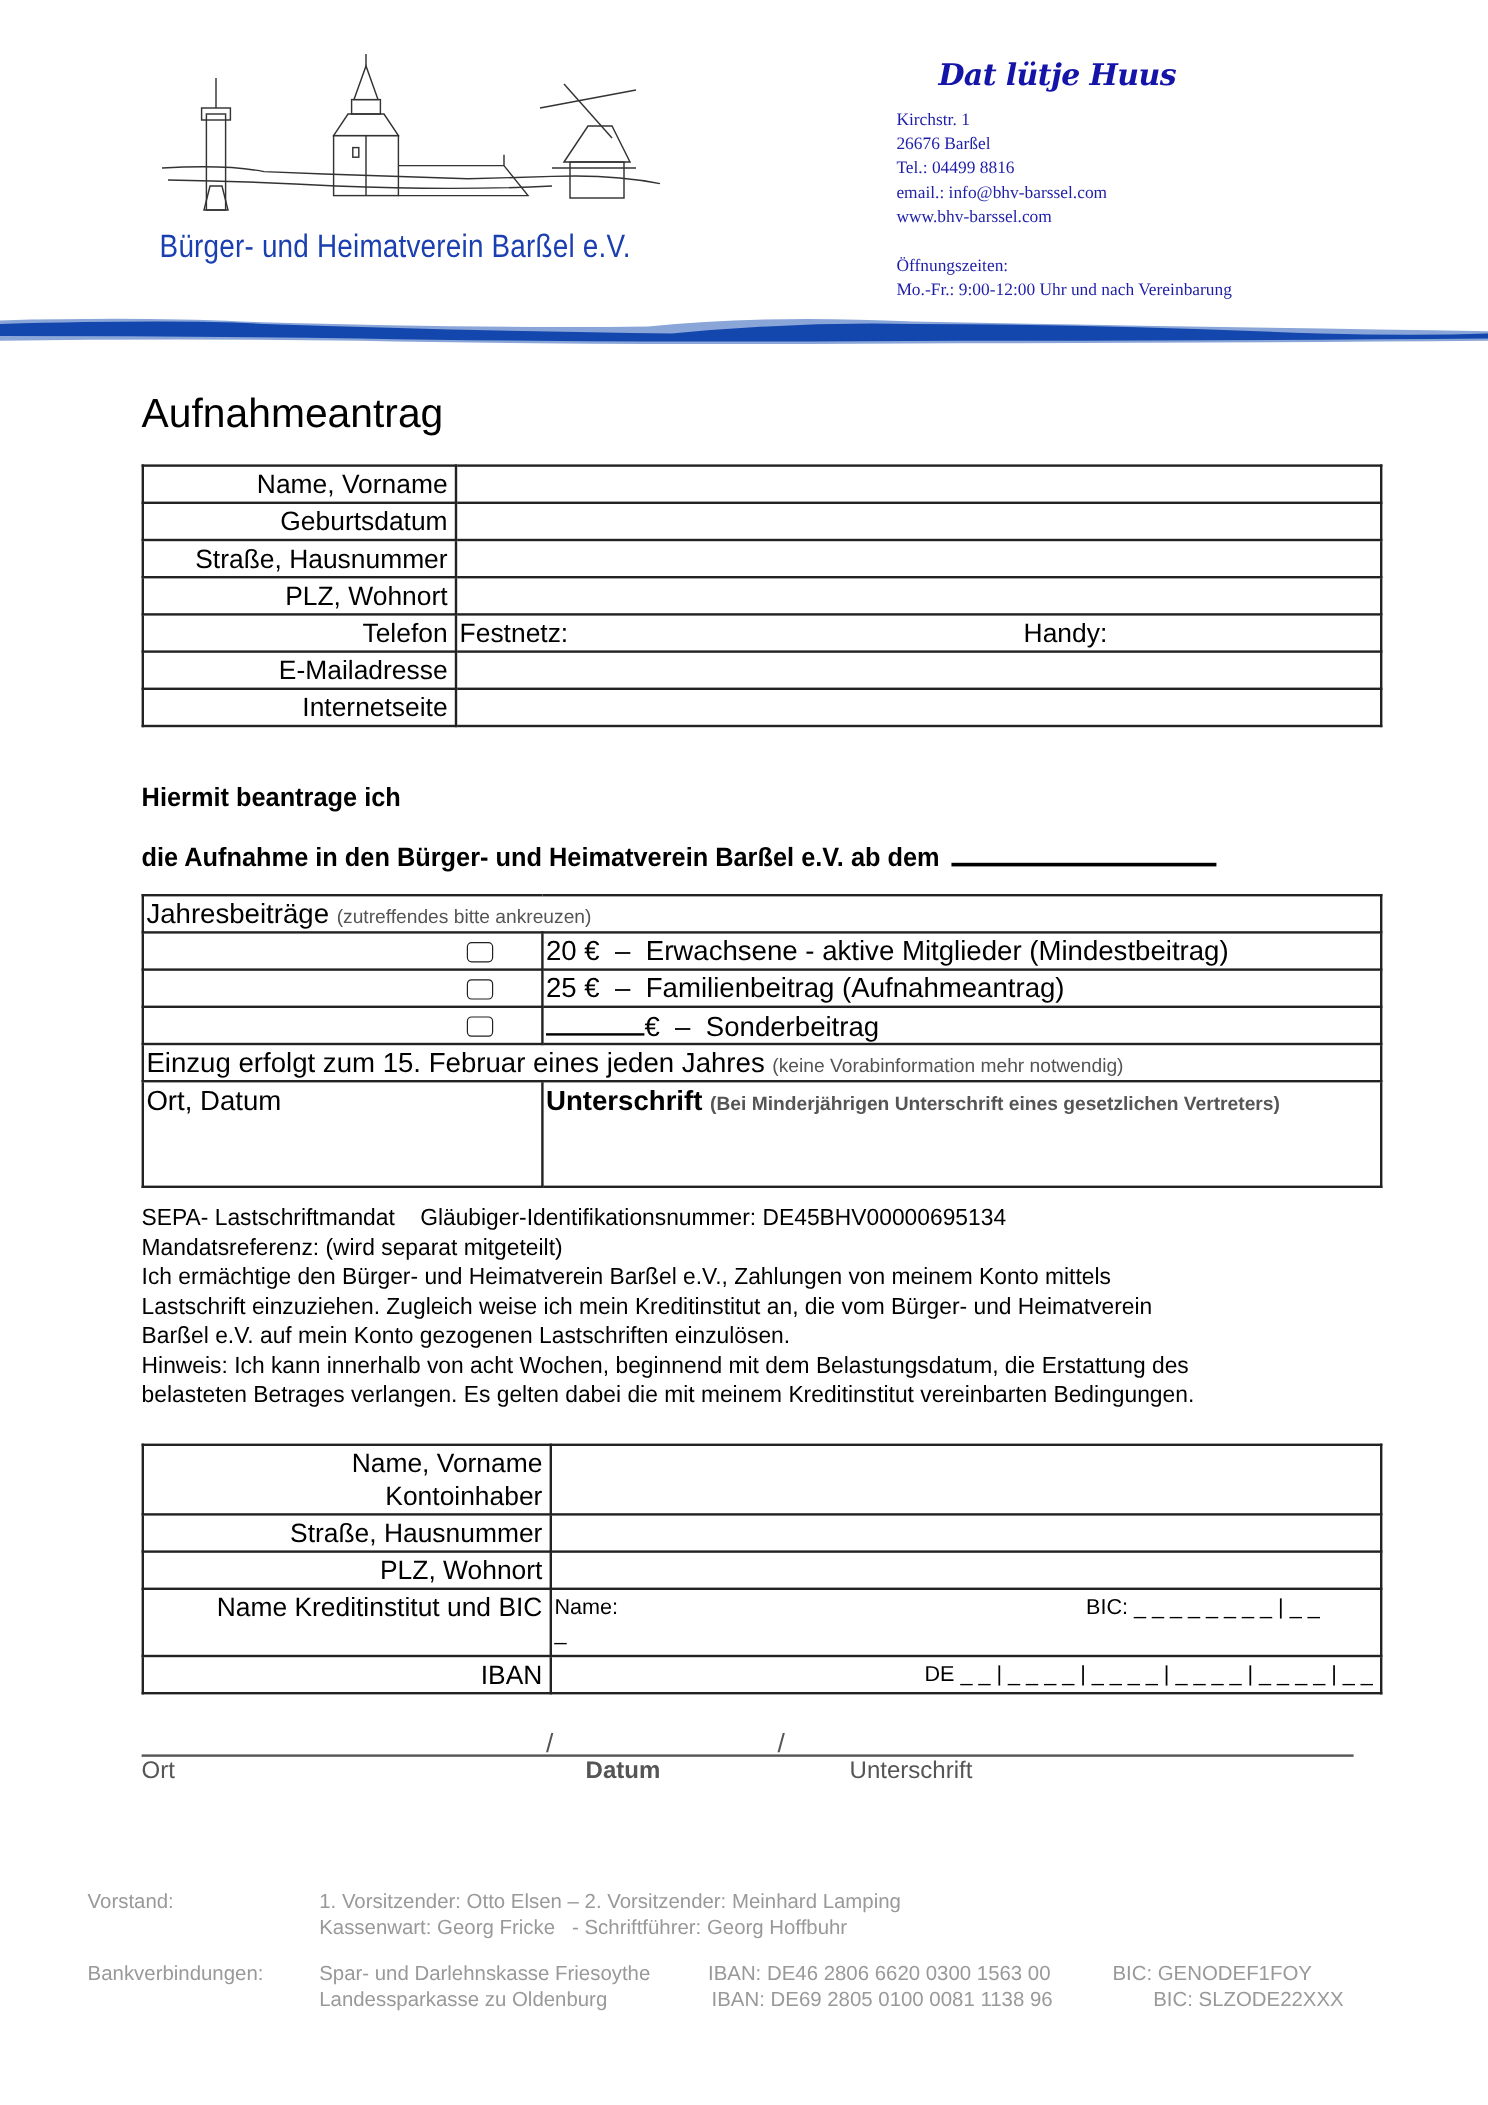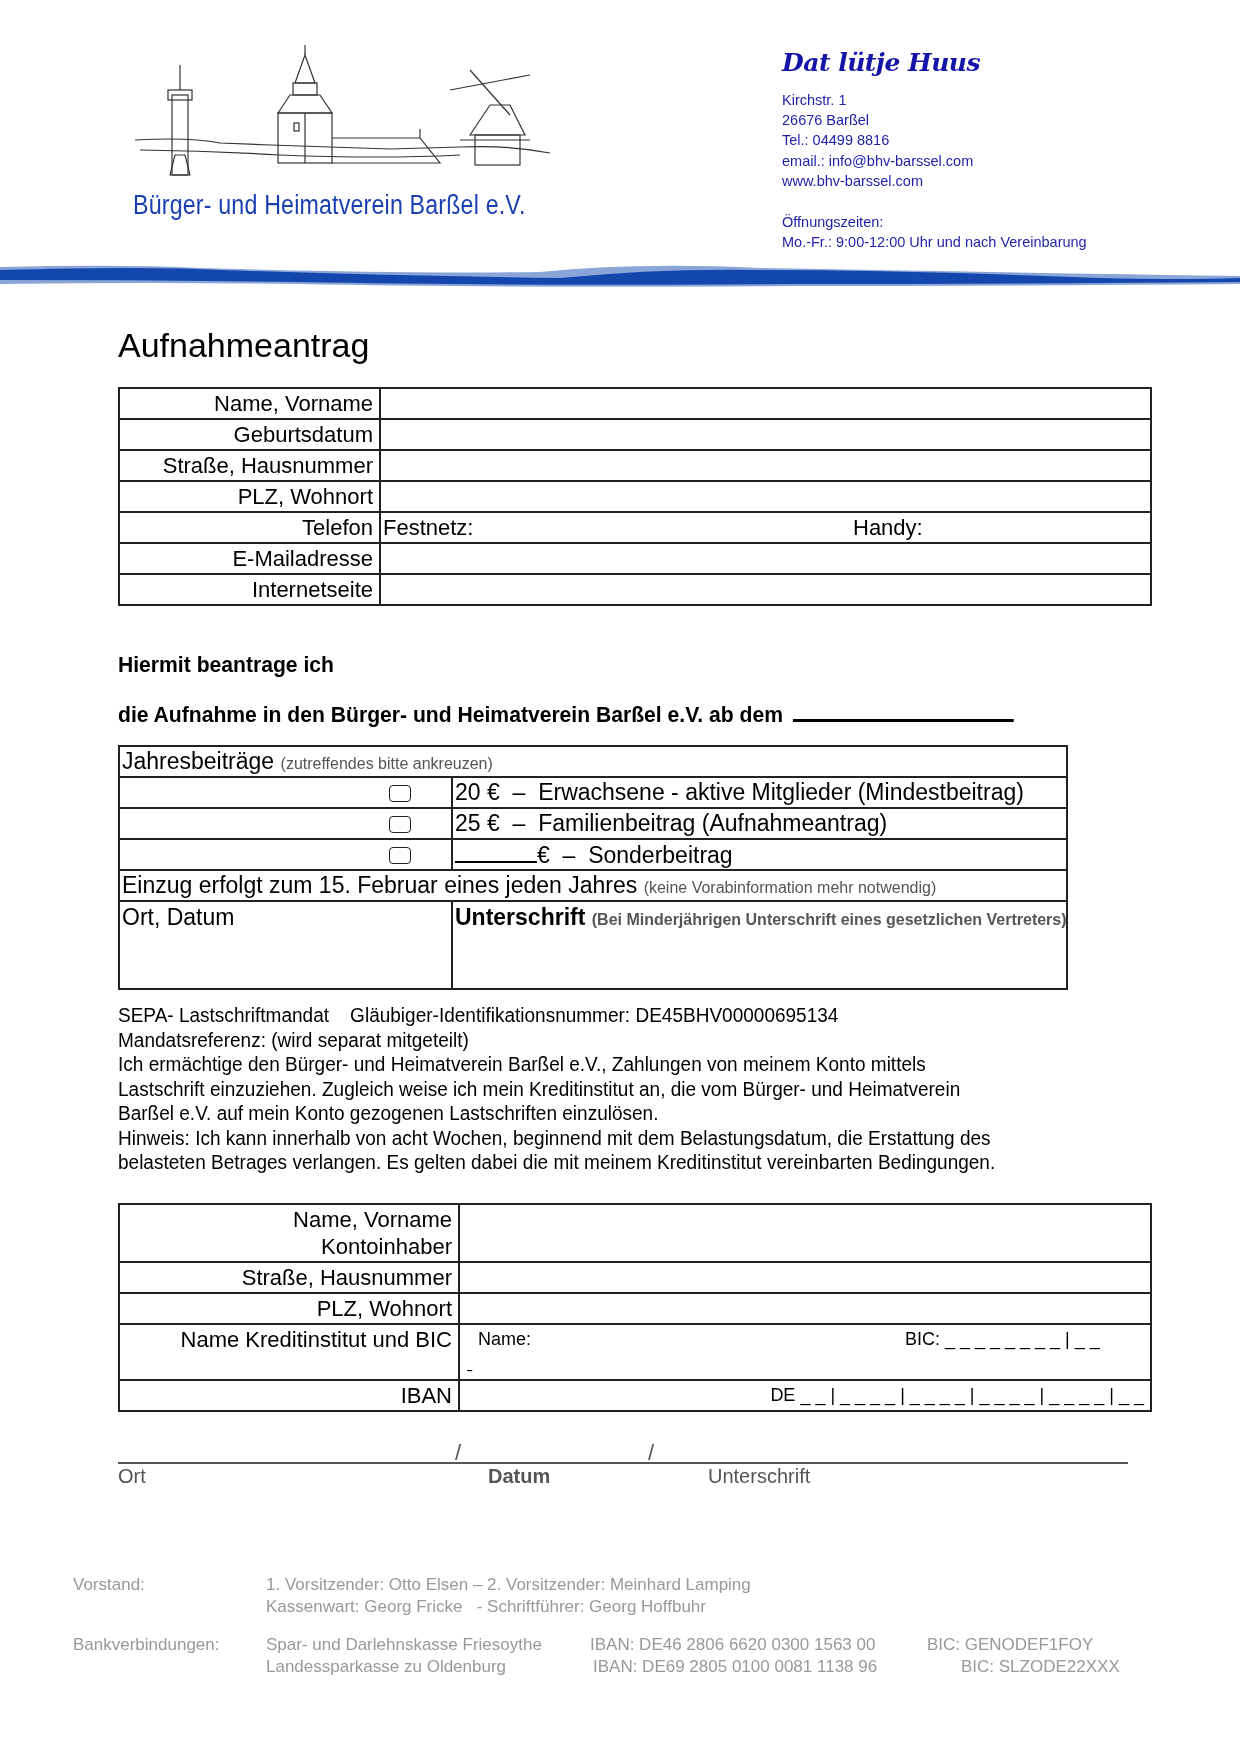--- a/index.html
+++ b/index.html
@@ -3,41 +3,41 @@
 <meta charset="utf-8">
 <style>
   html, body { margin:0; padding:0; background:#ffffff; }
   body { width:1240px; height:1754px; position:relative; overflow:hidden; font-family:"Liberation Sans", sans-serif; color:#000; }
   .abs { position:absolute; }
 
   
   #logo { left:130px; top:45px; width:430px; height:140px; }
   #club-name { left:133px; top:190px; font-family:"Liberation Sans", sans-serif; font-size:27px; color:#1a3fb0; letter-spacing:0.2px; transform:scaleX(0.86); transform-origin:left top; white-space:nowrap; }
   #house-name { left:782px; top:48px; font-family:"DejaVu Serif", serif; font-style:italic; font-weight:bold; font-size:25px; color:#1414a8; letter-spacing:-0.5px; white-space:nowrap; }
-  .contact { left:782px; font-size:14.5px; color:#1e1ea8; white-space:nowrap; line-height:20px; }
+  .contact { left:747px; font-size:14.5px; color:#1e1ea8; white-space:nowrap; line-height:20px;font-family:Liberation Serif, serif; }
   #wave { left:0; top:262px; width:1240px; height:28px; }
 
   
   #page-title { left:118px; top:326px; font-size:34px; font-weight:normal; }
 
   
   table.form { position:absolute; border-collapse:collapse; table-layout:fixed; }
   table.form td { border:2px solid #222; padding:0 6px; font-size:22px; height:29px; vertical-align:middle; white-space:nowrap; overflow:hidden; }
   table.form td.lbl { text-align:right; padding-right:6px; }
   .small-grey { font-size:16px; color:#555; }
 
   #personal-table { left:118px; top:387px; width:1034px; }
   #personal-table td { height:29px; }
 
   .bold-line { font-size:22px; font-weight:bold; transform:scaleX(0.96); transform-origin:left; white-space:nowrap; }
   #apply-heading { left:118px; top:652px; }
   #apply-line { left:118px; top:699px; }
   #apply-date-line { display:inline-block; width:230px; border-bottom:3px solid #000; height:20px; vertical-align:baseline; margin-left:10px; }
 
-  #fees-table { left:118px; top:745px; width:950px; }
+  #fees-table { left:118px; top:745px; width:1034px; }
   #fees-table td { font-size:23px; padding:0 2px; }
   .chk { display:inline-block; width:20px; height:15px; border:1.5px solid #222; border-radius:4px; vertical-align:middle; }
   .blankline { display:inline-block; width:82px; border-bottom:2px solid #000; height:20px; }
 
   #sepa-block { left:118px; top:1003px; width:1050px; font-size:19.5px; line-height:24.5px; }
   #sepa-block div { white-space:nowrap; transform:scaleX(0.975); transform-origin:left; }
 
   #bank-table { left:118px; top:1203px; width:1034px; }
   #bank-table td { font-size:22px; height:29px; }
   #bank-table td.val { font-size:18px; vertical-align:top; padding-top:4px; }
@@ -217,21 +217,21 @@
   <tr>
     <td class="lbl">Straße, Hausnummer</td>
     <td></td>
   </tr>
   <tr>
     <td class="lbl">PLZ, Wohnort</td>
     <td></td>
   </tr>
   <tr>
     <td class="lbl" style="height:52px; vertical-align:top; padding-top:2px;">Name Kreditinstitut und BIC</td>
-    <td class="val" style="height:48px; position:relative; padding-left:18px;border-radius:25px;">
+    <td class="val" style="height:48px; position:relative; padding-left:2px;">
       <span>Name:</span>
       <span style="position:absolute; left:445px; top:4px;">BIC: _ _ _ _ _ _ _ _ | _ _</span>
       <span style="position:absolute; left:2px; top:26px;">_</span>
     </td>
   </tr>
   <tr>
     <td class="lbl">IBAN</td>
     <td class="val" style="padding-left:66px; padding-top:0; vertical-align:middle;text-align:right;">DE _ _ | _ _ _ _ | _ _ _ _ | _ _ _ _ | _ _ _ _ | _ _</td>
   </tr>
 </tbody>

